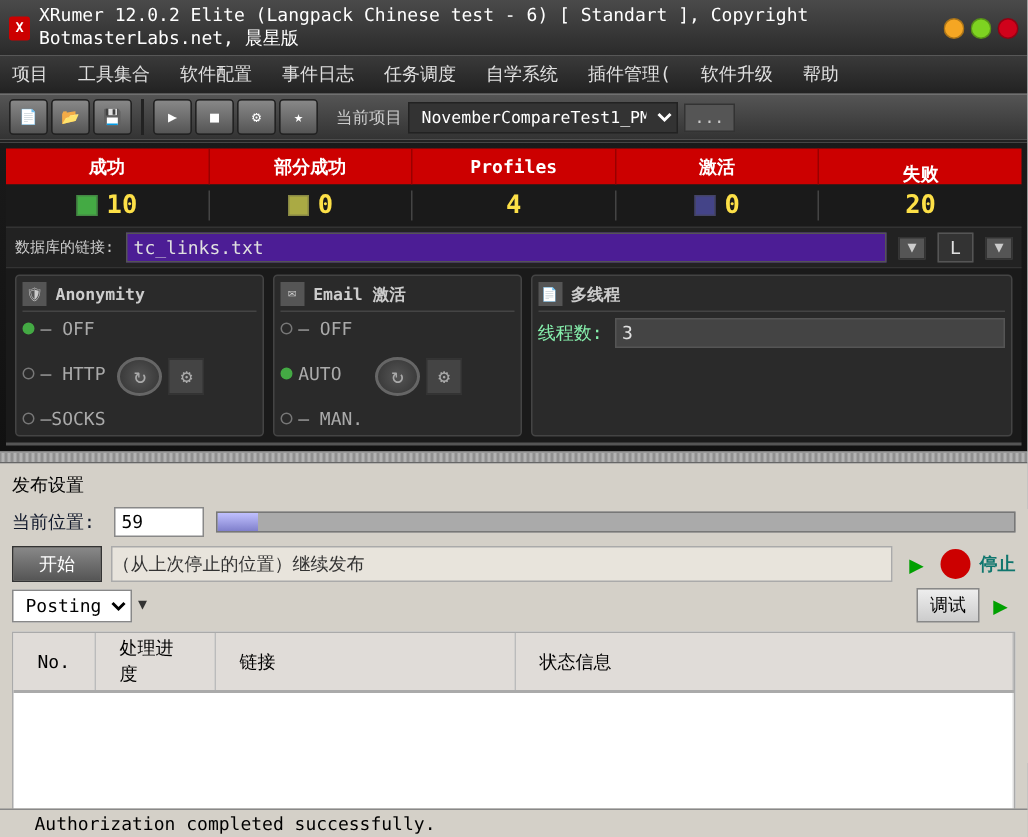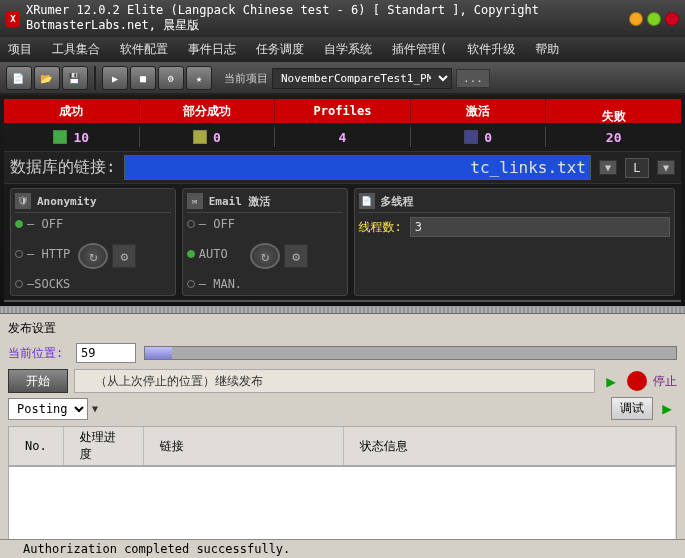--- a/index.html
+++ b/index.html
@@ -95,33 +95,33 @@
     }
     .stat-box {
       flex: 1;
       display: flex; align-items: center; justify-content: center;
       gap: 6px;
     }
     .stat-icon { width: 14px; height: 14px; border: 1px solid #666; background: #333; }
     .stat-icon.green { background: #4a4; border-color: #484; }
     .stat-icon.yellow { background: #aa4; border-color: #884; }
     .stat-icon.blue { background: #448; border-color: #446; }
-    .stat-value { color: #f0abfc; font-size: 13px; font-weight: bold; }
+    .stat-value { color: #fde047; font-size: 17px; font-weight: bold; }
     .stat-sep { width: 1px; height: 20px; background: #444; }
 
     
     .db-row {
       display: flex; align-items: center;
       background: #222; padding: 3px 6px; gap: 8px;
       border-top: 1px solid #333; border-bottom: 1px solid #333;
     }
-    .db-label { color: #ccc; font-size: 16px; white-space: nowrap; }
+    .db-label { color: #ccc; font-size: 10px; white-space: nowrap; }
     .db-input {
-      flex: 1; background: #1d4ed8; color: #e0e0e0;
-      border: 1px solid #555; padding: 2px 4px; font-size: 16px; text-align: right;
+      flex: 1; background: #4c1d95; color: #e0e0e0;
+      border: 1px solid #555; padding: 2px 4px; font-size: 12px;
     }
     .db-arrow-btn {
       background: #555; border: 1px solid #333; color: #ccc;
       padding: 1px 5px; cursor: pointer; font-size: 10px;
     }
     .db-r-input {
       width: 24px; background: #333; color: #e0e0e0;
       border: 1px solid #555; padding: 2px 4px; font-size: 12px; text-align: center;
     }
 
@@ -153,40 +153,40 @@
       color: #aaa; font-size: 14px;
     }
     .panel-gear-btn {
       width: 24px; height: 24px;
       background: #444; border: 1px solid #333;
       cursor: pointer; display: flex; align-items: center; justify-content: center;
       color: #aaa; font-size: 13px;
     }
     .panel-right { flex: 2; }
     .threads-panel { display: flex; flex-direction: row; align-items: center; gap: 8px; }
-    .threads-label { color: #fde047; font-size: 12px; white-space: nowrap; }
+    .threads-label { color: #86efac; font-size: 12px; white-space: nowrap; }
     .threads-input {
       flex: 1; background: #444; color: #e0e0e0;
       border: 1px solid #555; padding: 2px 4px; font-size: 12px;
     }
 
     
     .metallic-div {
       height: 8px;
       background: repeating-linear-gradient(90deg, #888 0px, #bbb 2px, #888 4px);
       border-top: 1px solid #999; border-bottom: 1px solid #666;
     }
 
     
     .publish-section {
       background: #d4d0c8; padding: 6px 8px;
     }
     .publish-title { font-size: 12px; color: #000; margin-bottom: 6px; font-weight: normal; }
     .publish-row { display: flex; align-items: center; gap: 8px; margin-bottom: 6px; }
-    .publish-label { color: #6d28d9; font-size: 12px; white-space: nowrap; width: 60px; }
+    .publish-label { color: #0f172a; font-size: 12px; white-space: nowrap; width: 60px; }
     .publish-input {
       width: 60px; background: #fff; border: 1px solid #888;
       padding: 2px 4px; font-size: 12px;
     }
     .progress-bar-container {
       flex: 1; height: 14px; background: #aaa;
       border: 1px solid #777; position: relative; overflow: hidden;
     }
     .progress-bar-fill {
       height: 100%; background: linear-gradient(to bottom, #c0c0ff, #8080cc);
@@ -199,33 +199,33 @@
     }
     .start-btn {
       width: 60px; height: 24px;
       background: linear-gradient(to bottom, #888, #555);
       border: 1px solid #333; color: #fff; cursor: pointer;
       font-size: 12px;
     }
     .action-bar {
       flex: 1; height: 24px; background: #e8e4dc;
       border: 1px solid #aaa; display: flex; align-items: center;
-      padding: 0 20px; font-size: 12px; color: #333;
+      padding: 0 0; font-size: 12px; color: #333;
     }
     .play-btn {
       width: 20px; height: 20px; background: none; border: none;
       cursor: pointer; color: #00a000; font-size: 16px;
     }
     .stop-btn-red {
       width: 20px; height: 20px; background: #c00; border: none;
       cursor: pointer; color: #fff; font-size: 10px;
       display: flex; align-items: center; justify-content: center;
       border-radius: 50%;
     }
-    .stop-label { color: #701a75; font-size: 12px; }
+    .stop-label { color: #0f766e; font-size: 12px; font-weight: bold; }
 
     
     .mode-row { display: flex; align-items: center; gap: 4px; margin-bottom: 6px; }
     .mode-select {
       width: 80px; background: #fff; border: 1px solid #888;
       padding: 2px 4px; font-size: 12px;
     }
     .mode-arrow { font-size: 10px; color: #333; }
     .test-btn {
       margin-left: auto;

